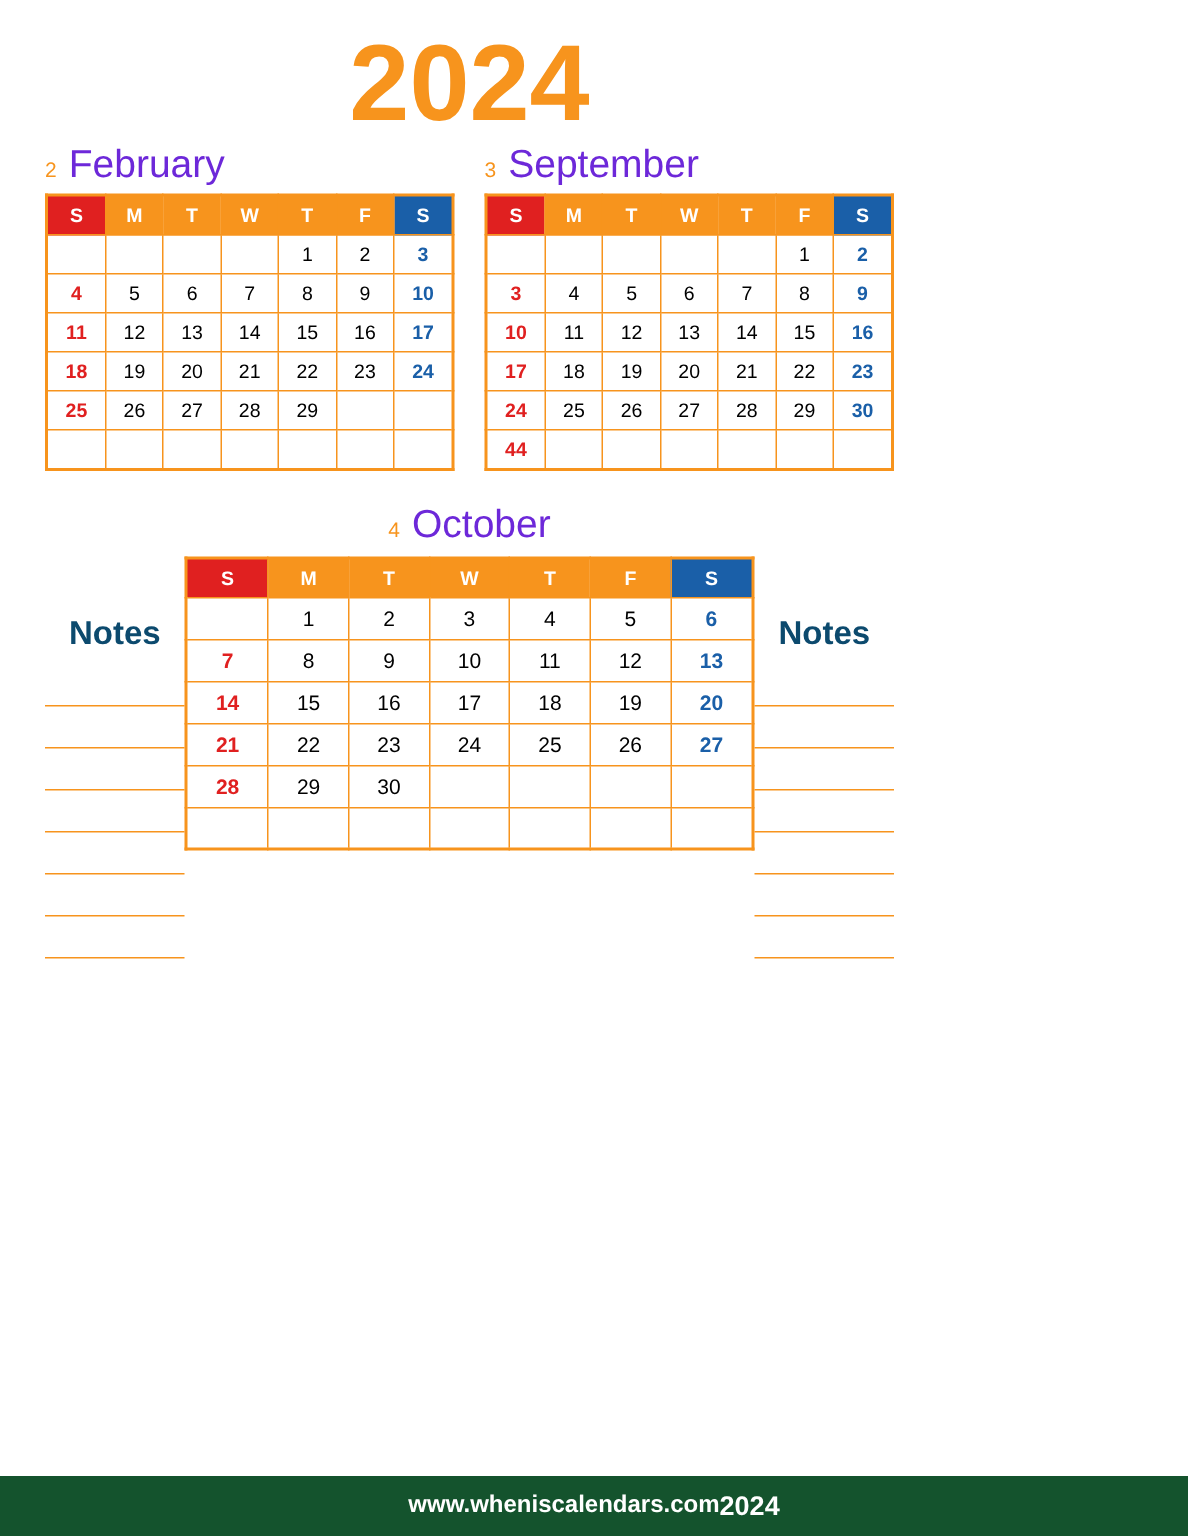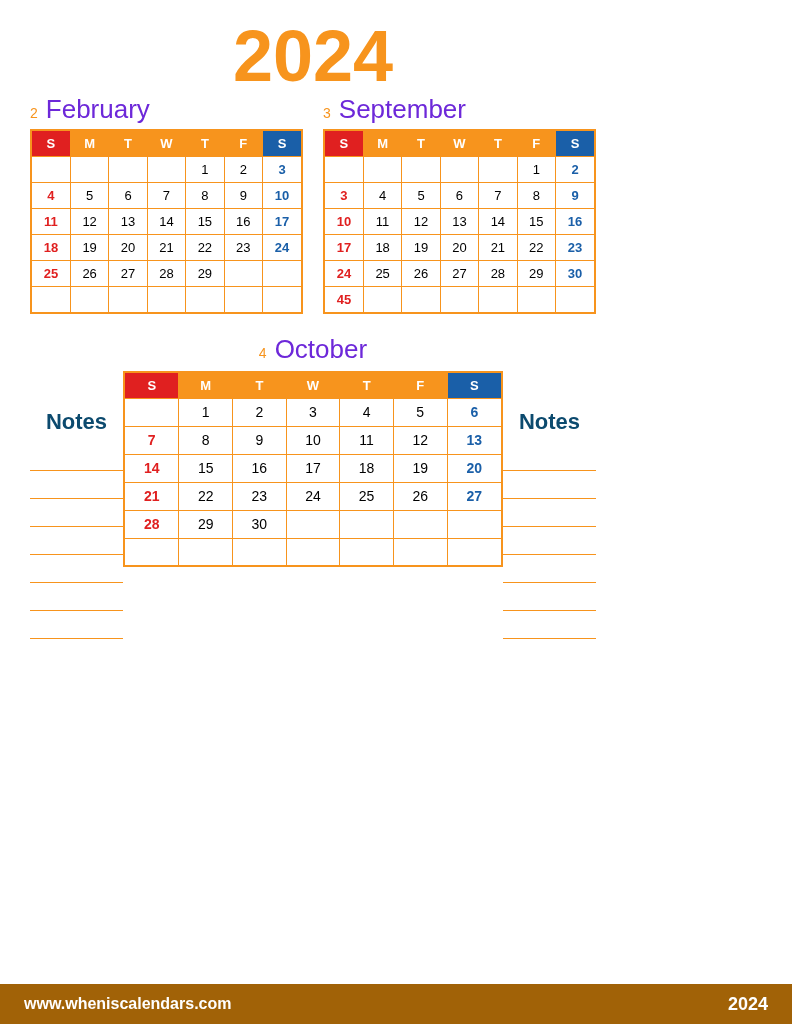--- a/index.html
+++ b/index.html
@@ -152,25 +152,25 @@
       height: 28px;
       font-size: 14px;
     }
 
     
     .footer {
       position: absolute;
       bottom: 0;
       left: 0;
       right: 0;
-      background: #a16207;
+      background: #14532d;
       height: 40px;
       display: flex;
       align-items: center;
-      justify-content: space-between;
+      justify-content: center;
       padding: 0 24px;
     }
 
     .footer-url {
       color: #fff;
       font-size: 16px;
       font-weight: bold;
     }
 
     .footer-year {
@@ -321,21 +321,21 @@
           <tr>
             <td class="sun">24</td>
             <td>25</td>
             <td>26</td>
             <td>27</td>
             <td>28</td>
             <td>29</td>
             <td class="sat">30</td>
           </tr>
           <tr>
-            <td class="sun">45</td>
+            <td class="sun">44</td>
             <td></td>
             <td></td>
             <td></td>
             <td></td>
             <td></td>
             <td class="sat"></td>
           </tr>
         </tbody>
       </table>
     </div>

